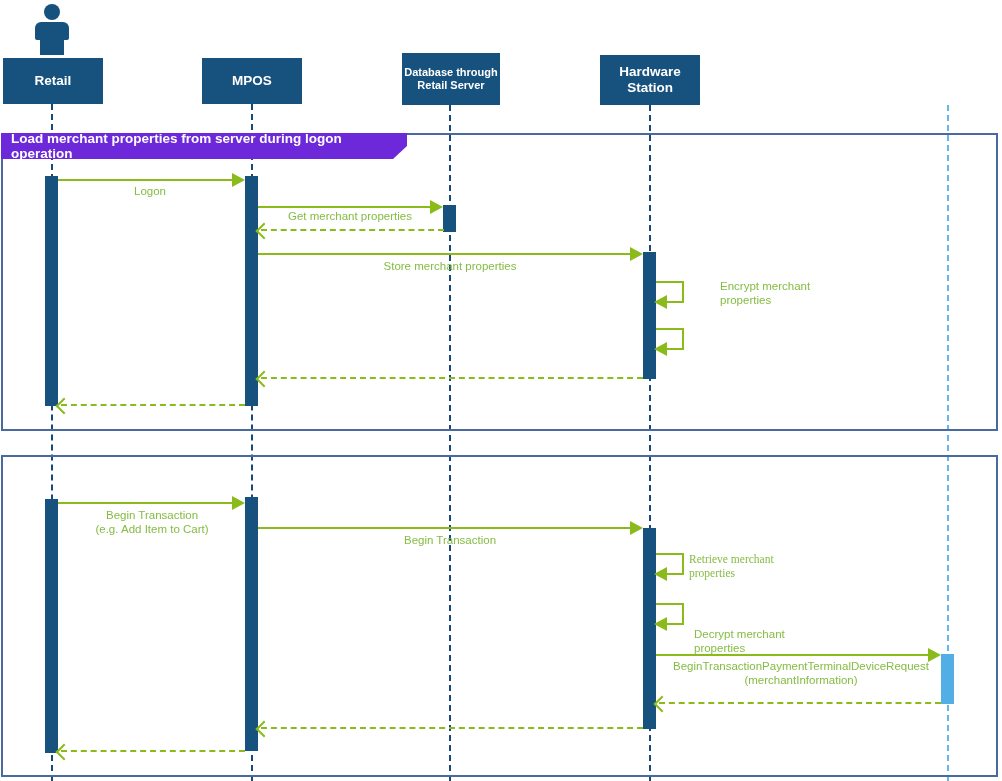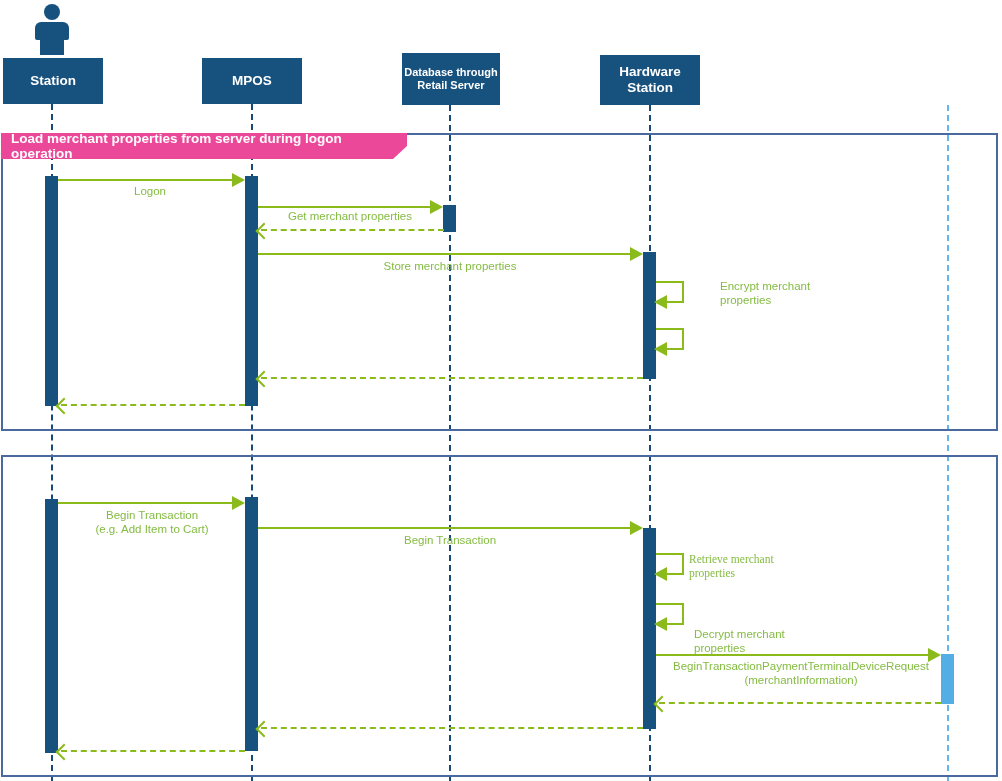--- a/index.html
+++ b/index.html
@@ -16,21 +16,21 @@
   .headbox.small-text{font-size:11px;}
   .headbox.external{
     background:#54AEE6;border:2px dashed #9AD4F5;box-sizing:border-box;
   }
   
   .lifeline{position:absolute;width:0;border-left:2px dashed #17497B;}
   .lifeline.external{border-left:2px dashed #63B7E9;}
   
   .frame{position:absolute;border:2px solid #4A6A9F;box-sizing:border-box;background:transparent;}
   .frame-title{
-    position:absolute;background:#ec4899;color:#fff;font-weight:bold;font-size:13.5px;
+    position:absolute;background:#6d28d9;color:#fff;font-weight:bold;font-size:13.5px;
     display:flex;align-items:center;padding-left:10px;box-sizing:border-box;
     clip-path:polygon(0 0,100% 0,100% calc(100% - 13px),calc(100% - 14px) 100%,0 100%);
   }
   
   .act{position:absolute;width:13px;background:#17517E;}
   .act.external{background:#54AEE6;}
   
   .call{position:absolute;height:0;border-top:2px solid #8ABB1A;}
   .call .tri-r{
     position:absolute;right:-13px;top:-8px;width:0;height:0;
@@ -68,21 +68,21 @@
     <div class="actor-part" style="left:40px;top:40px;width:24px;height:15px;"></div>
   </div>
 
   <div class="lifeline" style="left:51px;top:104px;height:677px;"></div>
   <div class="lifeline" style="left:251px;top:104px;height:677px;"></div>
   <div class="lifeline" style="left:449px;top:105px;height:676px;"></div>
   <div class="lifeline" style="left:649px;top:105px;height:676px;"></div>
   <div class="lifeline external" style="left:947px;top:105px;height:676px;"></div>
 
   <div class="headbox" style="left:3px;top:58px;width:100px;height:46px;">
-    <span>Station</span>
+    <span>Retail</span>
   </div>
   <div class="headbox" style="left:202px;top:58px;width:100px;height:46px;">
     <span>MPOS</span>
   </div>
   <div class="headbox small-text" style="left:402px;top:53px;width:98px;height:52px;">
     <span>Database through Retail Server</span>
   </div>
   <div class="headbox" style="left:600px;top:55px;width:100px;height:50px;">
     <span style="width:70px;">Hardware Station</span>
   </div>

